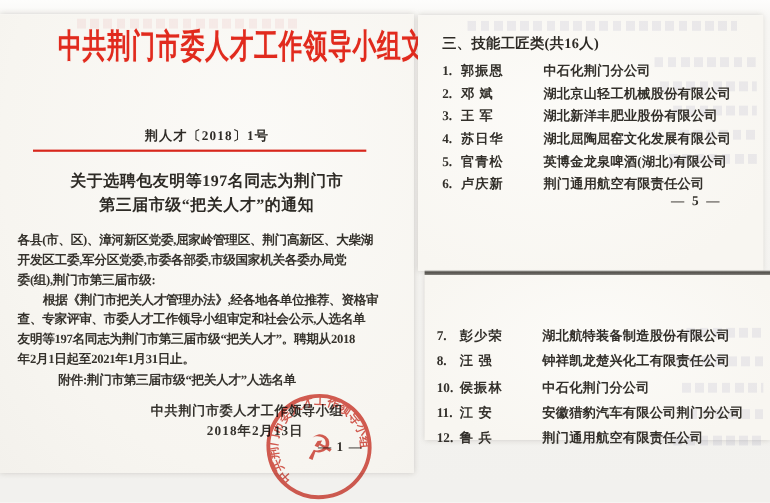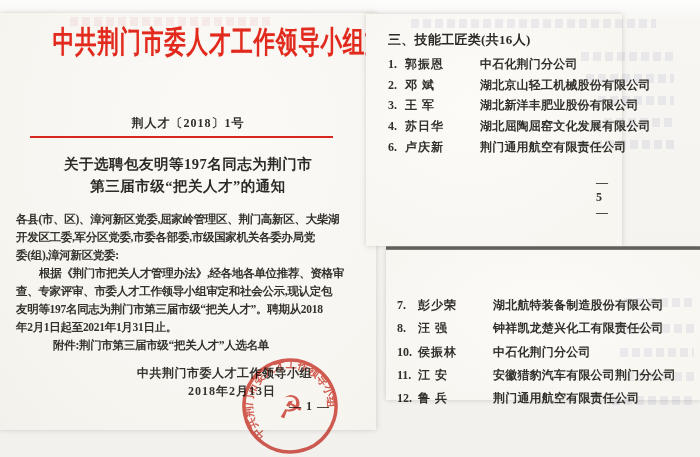--- a/index.html
+++ b/index.html
@@ -5,21 +5,21 @@
   html,body{margin:0;padding:0;}
   body{
     width:700px;height:457px;position:relative;overflow:hidden;
     background:linear-gradient(180deg,#fdfdfc 0px,#f7f6f3 20px,#f2f1ee 440px);
     font-family:"Liberation Serif","DejaVu Serif",serif;
     color:#35322d;
   }
   .page{position:absolute;background:#faf8f4;box-shadow:0 0 5px rgba(110,105,95,.28);}
   #left-page{left:0;top:13px;width:376px;height:417px;
     background:radial-gradient(ellipse at 60% 30%, #fbfaf7 0%, #f7f5f0 70%, #f3f1ec 100%);}
-  #right-page-top{left:366px;top:14px;width:256px;height:232px;
+  #right-page-top{left:380px;top:14px;width:314px;height:232px;
     background:radial-gradient(ellipse at 40% 40%, #fcfbf8 0%, #f8f6f1 80%);}
   #right-page-bottom{left:386px;top:250px;width:314px;height:150px;
     background:radial-gradient(ellipse at 50% 40%, #fcfbf8 0%, #f8f6f1 80%);}
   #scan-divider{position:absolute;left:386px;top:246px;width:314px;height:4px;
     background:linear-gradient(180deg,#9a9995 0%,#55534e 45%,#6b6964 75%,#8f8e8a 100%);}
 
   .abs{position:absolute;}
   .red-head{
     left:0;top:9px;width:100%;text-align:center;
     font-size:30px;font-weight:bold;color:#e12a1d;
@@ -72,23 +72,23 @@
   <div class="bleed red" style="left:70px;top:4px;width:200px;"></div>
   <div class="abs red-head">中共荆门市委人才工作领导小组文件</div>
   <div class="abs doc-no">荆人才〔2018〕1号</div>
   <div class="abs red-rule"></div>
   <div class="abs doc-title l1">关于选聘包友明等197名同志为荆门市</div>
   <div class="abs doc-title l2">第三届市级“把关人才”的通知</div>
 
   <div class="abs body-text">
     <div>各县(市、区)、漳河新区党委,屈家岭管理区、荆门高新区、大柴湖</div>
     <div>开发区工委,军分区党委,市委各部委,市级国家机关各委办局党</div>
-    <div>委(组),漳河新区党委:</div>
+    <div>委(组),荆门市第三届市级:</div>
     <div class="indent">根据《荆门市把关人才管理办法》,经各地各单位推荐、资格审</div>
-    <div>查、专家评审、市委人才工作领导小组审定和社会公示,现认定包</div>
+    <div>查、专家评审、市委人才工作领导小组审定和社会公示,人选名单</div>
     <div>友明等197名同志为荆门市第三届市级“把关人才”。聘期从2018</div>
     <div>年2月1日起至2021年1月31日止。</div>
   </div>
 
   <div class="abs attachment">附件:荆门市第三届市级“把关人才”人选名单</div>
   <div class="abs signature">中共荆门市委人才工作领导小组</div>
   <div class="abs sign-date">2018年2月13日</div>
   <div class="abs pagenum-left">— 1 —</div>
 
   <svg class="abs seal" viewBox="0 0 102 102">
@@ -130,20 +130,25 @@
         <span class="name">王  军</span>
         <span class="co">湖北新洋丰肥业股份有限公司</span>
       </div>
 
       <div class="entry">
         <span class="num">4.</span>
         <span class="name">苏日华</span>
         <span class="co">湖北屈陶屈窑文化发展有限公司</span>
       </div>
 
+      <div class="entry">
+        <span class="num">5.</span>
+        <span class="name">官青松</span>
+        <span class="co">英博金龙泉啤酒(湖北)有限公司</span>
+      </div>
 
       <div class="entry">
         <span class="num">6.</span>
         <span class="name">卢庆新</span>
         <span class="co">荆门通用航空有限责任公司</span>
       </div>
     </div>
   <div class="abs pagenum-right">— 5 —</div>
 </div>
 

